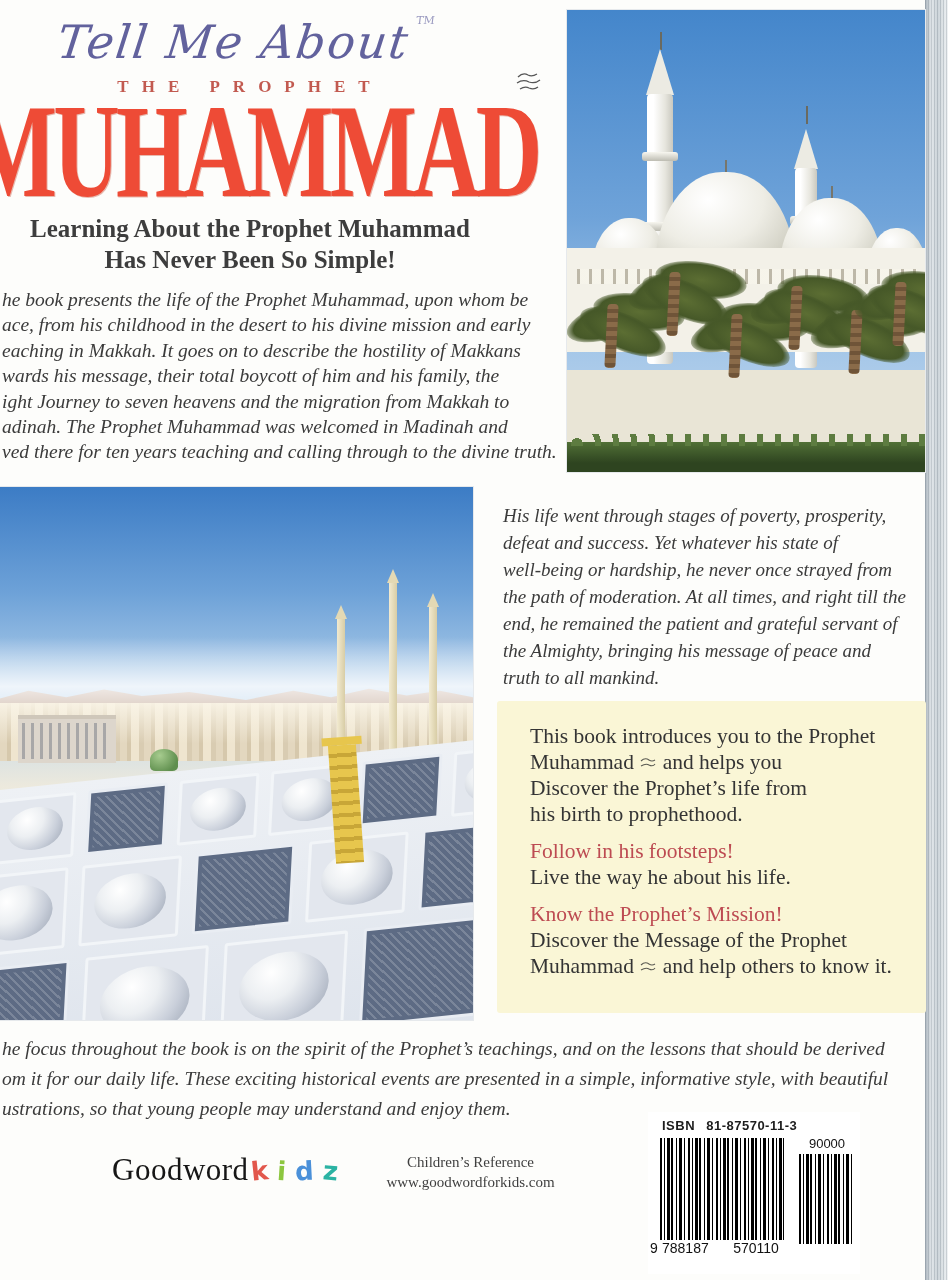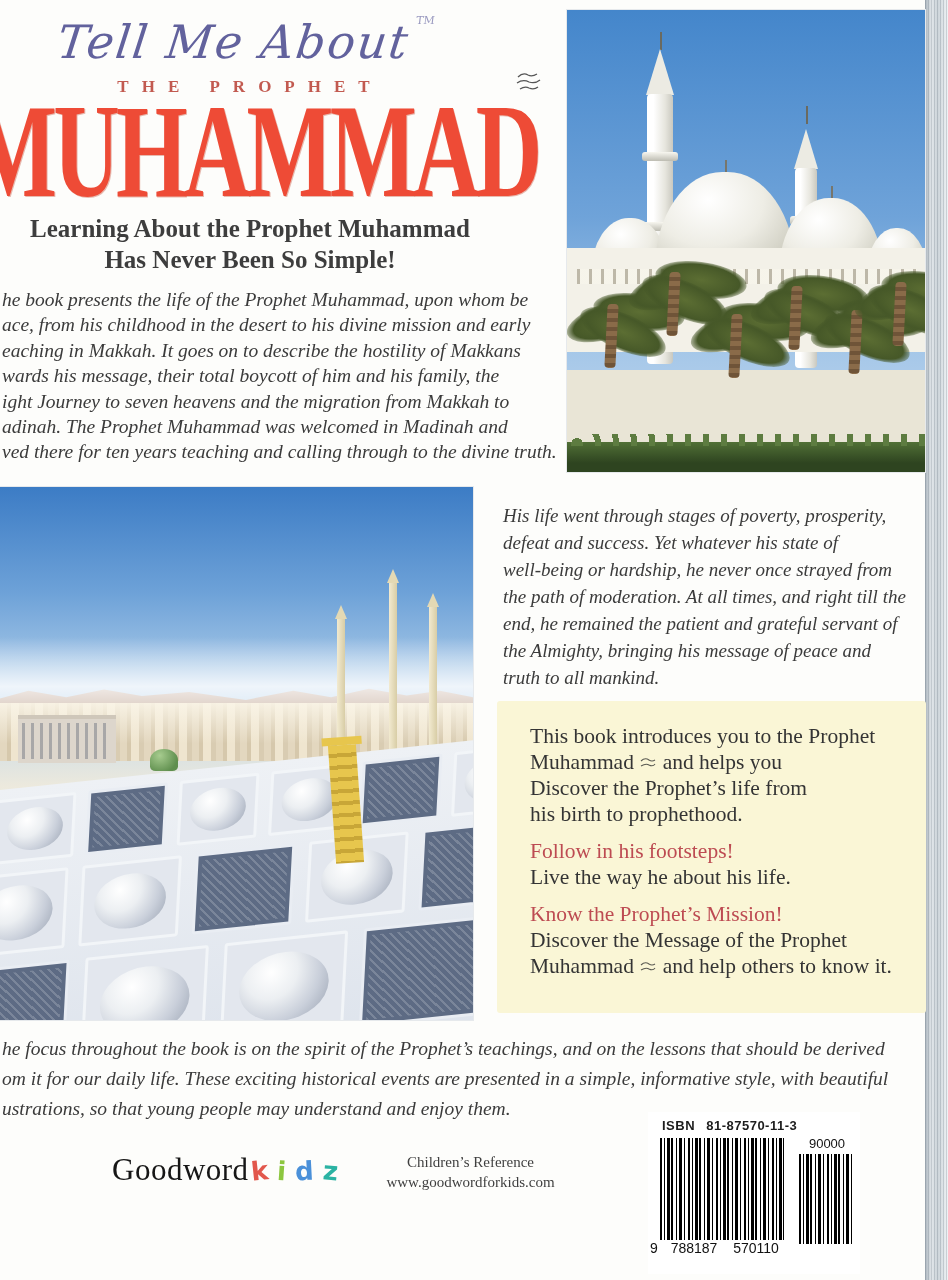--- a/index.html
+++ b/index.html
@@ -151,21 +151,21 @@
   .isbn-label{position:absolute;top:6px;left:14px;font-family:"Liberation Sans",sans-serif;
     font-size:13px;font-weight:bold;color:#1d1d1d;word-spacing:7px;letter-spacing:.5px;}
   .bars{background:
      linear-gradient(90deg,#000 0 2px,#fff 2px 4px,#000 4px 5px,#fff 5px 7px,#000 7px 10px,
        #fff 10px 11px,#000 11px 13px,#fff 13px 16px,#000 16px 17px,#fff 17px 19px,#000 19px 22px,
        #fff 22px 24px,#000 24px 25px,#fff 25px 28px);
     background-size:28px 100%;background-repeat:repeat-x;}
   .ean-bars{position:absolute;left:12px;top:26px;width:124px;height:102px;}
   .ean-digits{position:absolute;left:2px;top:128px;width:140px;display:flex;
     font-family:"Liberation Sans",sans-serif;font-size:14px;color:#111;}
-  .ean-digits .d0{width:12px;} .ean-digits .d1{width:64px;text-align:center;}
+  .ean-digits .d0{width:12px;} .ean-digits .d1{width:64px;text-align:left;}
   .ean-digits .d2{width:60px;text-align:center;}
   .supp{position:absolute;left:150px;top:24px;width:58px;text-align:center;}
   .supp-label{font-family:"Liberation Sans",sans-serif;font-size:13px;color:#111;}
   .supp-bars{width:56px;height:90px;margin:3px auto 0;}
 </style>
 </head>
 <body>
 
 <div class="page">
 

